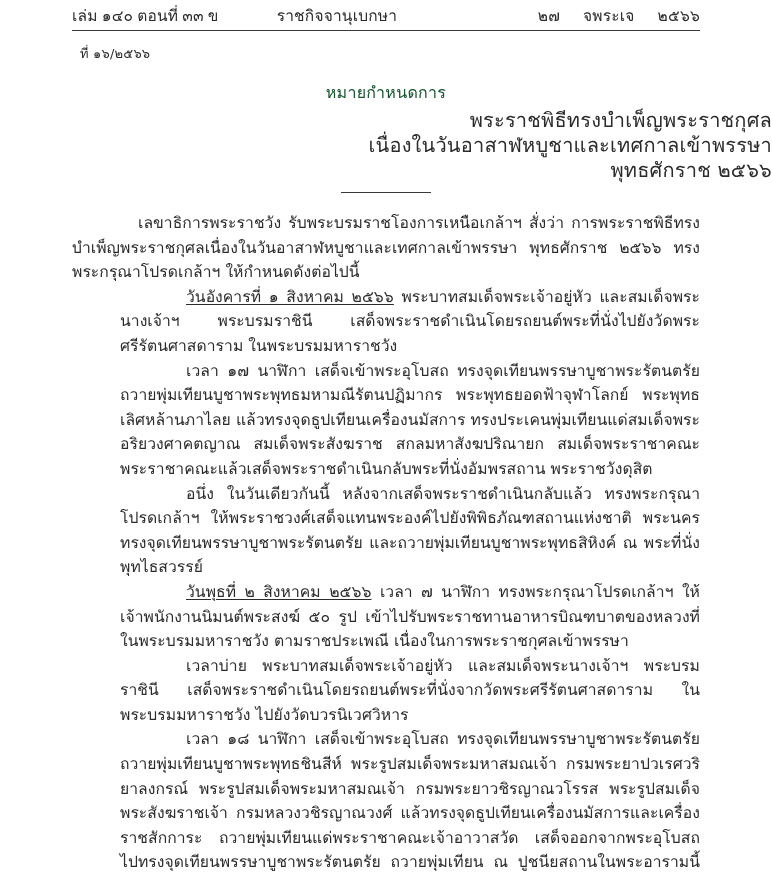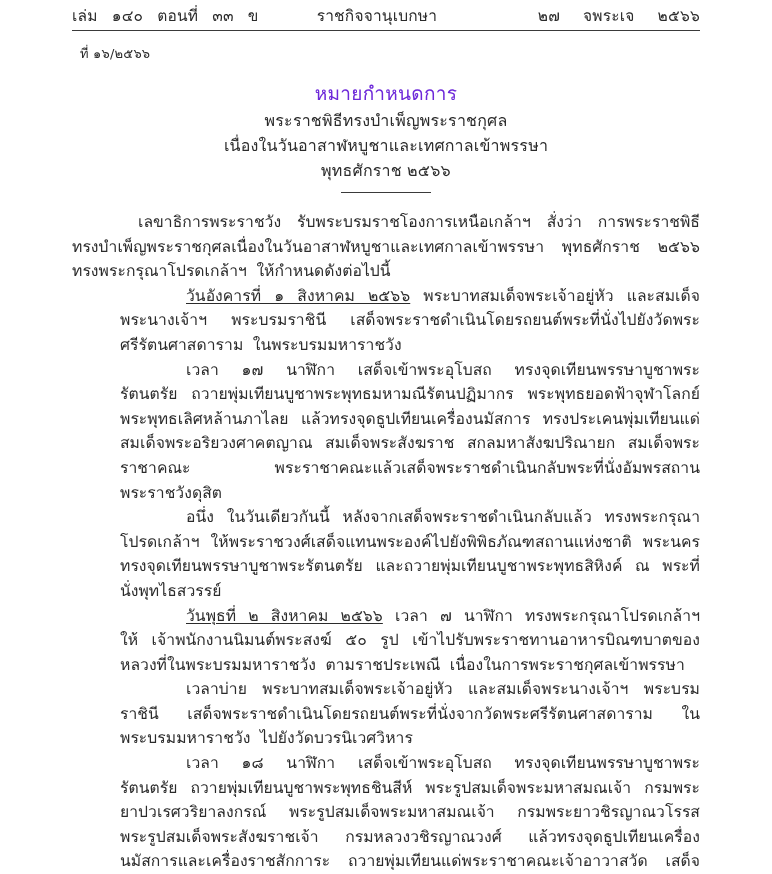--- a/index.html
+++ b/index.html
@@ -37,21 +37,21 @@
     justify-content: space-between;
     font-size: 15.5px;
     line-height: 20px;
     letter-spacing: 0.2px;
     white-space: nowrap;
     color: #2b2b2b;
   }
   .header-left {
     display: flex;
     align-items: baseline;
-    gap: 14px;
+    gap: 4px;
   }
   .header-center {
     flex: 0 0 auto;
     margin-left: 30px;
     margin-right: auto;
     padding-left: 28px;
   }
   .header-right {
     display: flex;
     align-items: baseline;
@@ -71,30 +71,31 @@
     line-height: 20px;
     letter-spacing: 0.2px;
   }
 
   
   .title-block {
     margin-top: 14px;
     text-align: center;
   }
   .title-main {
-    font-size: 19px;
+    font-size: 16px;
     line-height: 30px;
     letter-spacing: 0.3px;
-    color: #6d28d9;
+    color: #14532d;
   }
   .title-sub {
-    font-size: 16px;
+    font-size: 20px;
     line-height: 25px;
     letter-spacing: 0.2px;
     color: #2b2b2b;
+    text-align: right;
   }
   .title-rule {
     width: 90px;
     margin: 9px auto 0 auto;
     border: 0;
     border-top: 1.4px solid #3a3a3a;
   }
 
   
   .body-text {
@@ -103,21 +104,20 @@
     font-size: 15.7px;
     line-height: 24.6px;
     letter-spacing: 0.05px;
     color: #2b2b2b;
   }
   .para {
     margin: 0;
     text-align: justify;
     text-justify: inter-word;
     text-indent: 0;
-    font-family: Liberation Mono, monospace;
   }
   .para + .para {
     margin-top: 0;
     margin-left: 48px;
   }
   .indent {
     display: inline-block;
     width: 66px;
   }
   .u {

